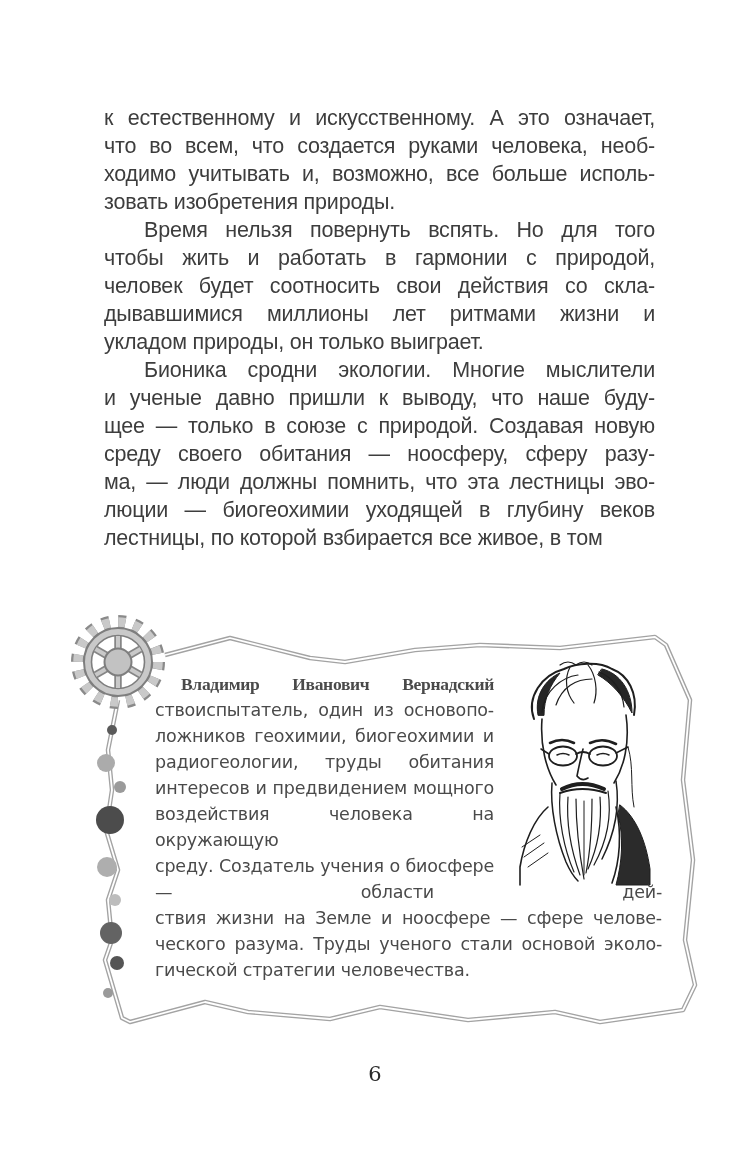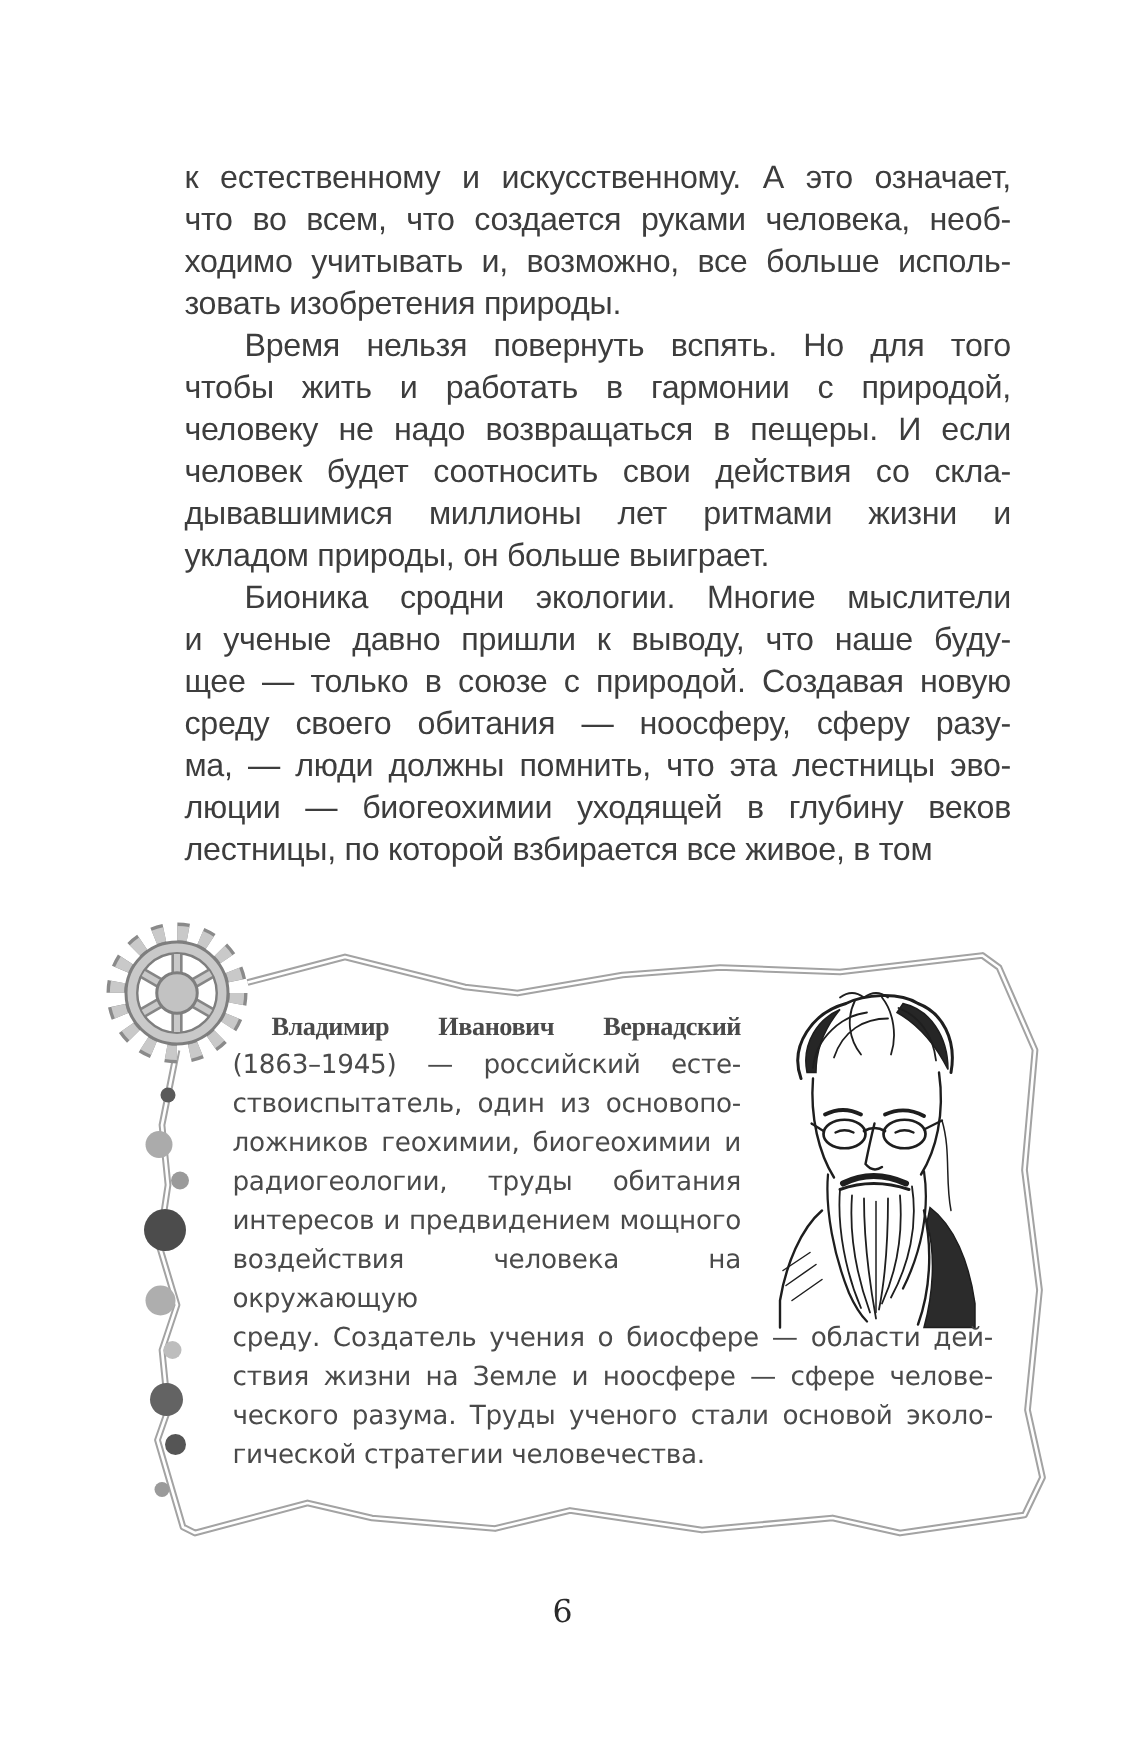--- a/index.html
+++ b/index.html
@@ -6,21 +6,21 @@
     --page-bg:#ffffff; --body-text:#3d3d3d; --box-text:#4a4a4a;
     --border-gray:#a3a3a3; --ink:#1e1e1e;
   }
   html,body{margin:0;padding:0;}
   body{
     width:750px;height:1164px;background:var(--page-bg);
     position:relative;overflow:hidden;
     font-family:"Liberation Sans",sans-serif;
   }
   .body-text{
-    position:absolute;left:123px;top:104px;width:551px;
+    position:absolute;left:104px;top:104px;width:551px;
     color:var(--body-text);font-size:21.5px;line-height:28px;letter-spacing:-0.2px;
   }
   .tline{text-align:justify;text-align-last:justify;white-space:normal;}
   .tline.lastline{text-align-last:left;}
   .para.indent .tline:first-child{text-indent:40px;}
   .b{font-weight:normal;}
 
   .infobox{position:absolute;left:70px;top:605px;width:640px;height:430px;}
   .box-svg{position:absolute;left:0;top:0;width:640px;height:430px;}
   .box-text{
@@ -48,24 +48,23 @@
 <div class="body-text">
     <div class="para">
       <div class="tline">к естественному и искусственному. А это означает,</div>
       <div class="tline">что во всем, что создается руками человека, необ-</div>
       <div class="tline">ходимо учитывать и, возможно, все больше исполь-</div>
       <div class="tline lastline">зовать изобретения природы.</div>
     </div>
     <div class="para indent">
       <div class="tline">Время нельзя повернуть вспять. Но для того</div>
       <div class="tline">чтобы жить и работать в гармонии с природой,</div>
-      <div class="tline">человеку не надо возвращаться в пещеры. И если</div>
       <div class="tline">человек будет соотносить свои действия со скла-</div>
       <div class="tline">дывавшимися миллионы лет ритмами жизни и</div>
-      <div class="tline lastline">укладом природы, он больше выиграет.</div>
+      <div class="tline lastline">укладом природы, он только выиграет.</div>
     </div>
     <div class="para indent">
       <div class="tline">Бионика сродни экологии. Многие мыслители</div>
       <div class="tline">и ученые давно пришли к выводу, что наше буду-</div>
       <div class="tline">щее — только в союзе с природой. Создавая новую</div>
       <div class="tline"><span>среду своего обитания — </span><span class="b">ноосферу</span><span>, сферу разу-</span></div>
       <div class="tline">ма, — люди должны помнить, что эта лестницы эво-</div>
       <div class="tline">люции — биогеохимии уходящей в глубину веков</div>
       <div class="tline lastline">лестницы, по которой взбирается все живое, в том</div>
     </div>
@@ -171,21 +170,20 @@
 
           <path d="M44,150 C30,162 20,186 16,210 L16,228" stroke-width="1.6"></path>
           <path d="M20,200 L40,186 M24,210 L44,196 M18,190 L36,178" stroke-width="1"></path>
           <path d="M116,148 C132,160 142,184 146,212 L146,228 L112,228 C118,206 120,180 114,158 Z" fill="#2b2b2b" stroke-width="1"></path>
           <path d="M112,150 C118,176 116,204 108,226" stroke-width="1.6"></path>
         </g>
       </svg>
     </div>
     <div class="box-title">Владимир Иванович Вернадский</div>
     <div>
-        <div class="bline"><span class="b">(1863–1945)</span><span> — российский есте-</span></div>
         <div class="bline">ствоиспытатель, один из основопо-</div>
         <div class="bline">ложников геохимии, биогеохимии и</div>
         <div class="bline">радиогеологии, труды обитания</div>
         <div class="bline">интересов и предвидением мощного</div>
         <div class="bline">воздействия человека на окружающую</div>
         <div class="bline">среду. Создатель учения о биосфере — области дей-</div>
         <div class="bline">ствия жизни на Земле и ноосфере — сфере челове-</div>
         <div class="bline">ческого разума. Труды ученого стали основой эколо-</div>
         <div class="bline lastline">гической стратегии человечества.</div>
       </div>

